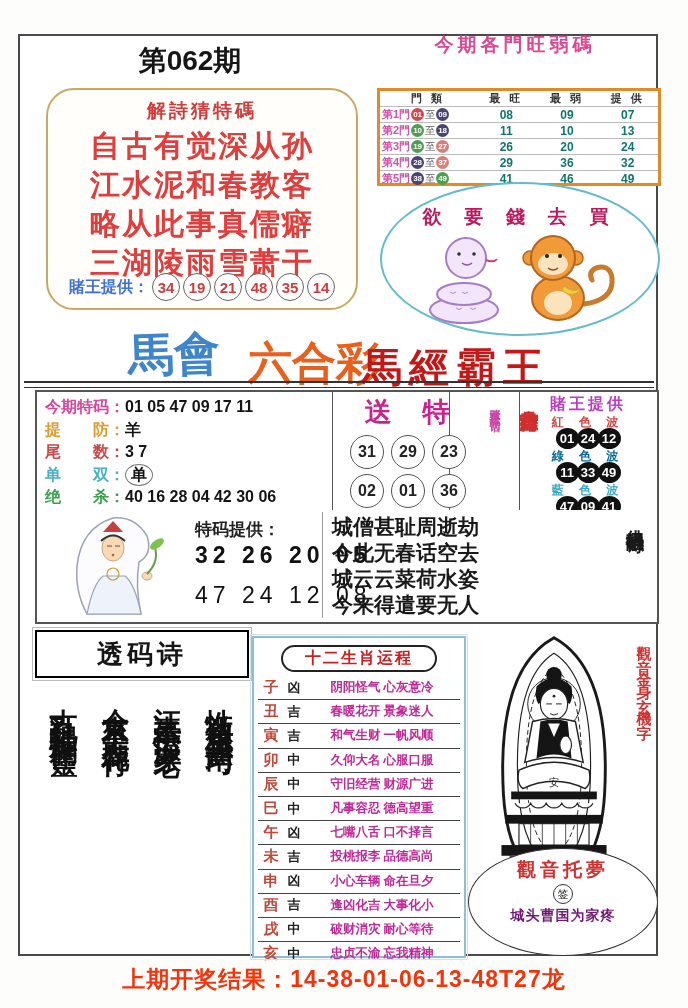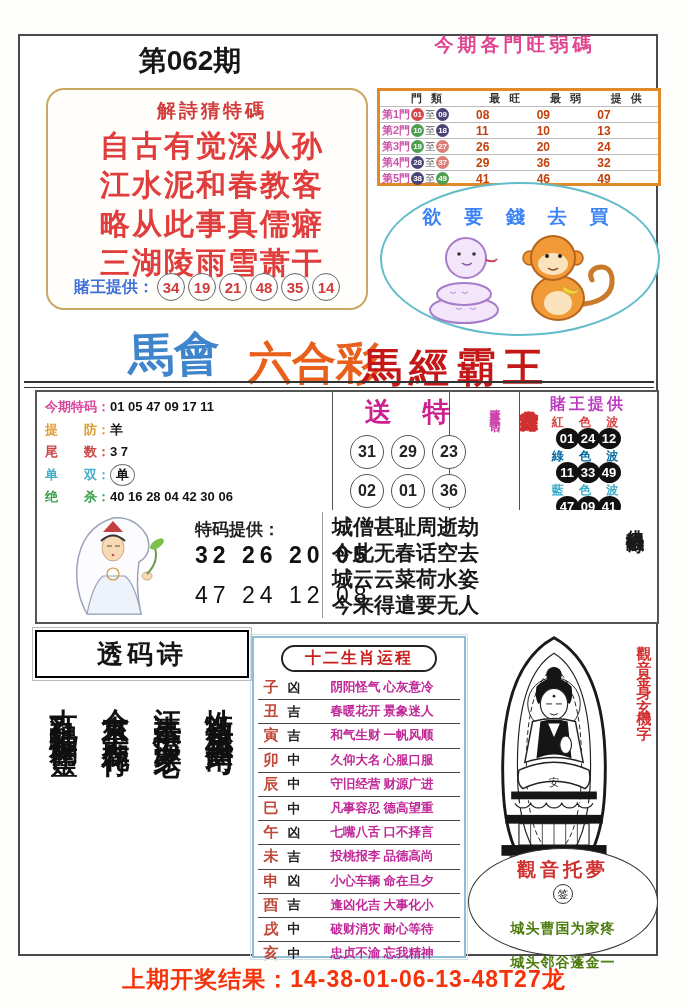--- a/index.html
+++ b/index.html
@@ -3,56 +3,56 @@
 <meta charset="utf-8">
 <style>
   html,body{margin:0;padding:0;background:#fff;}
   .page{position:relative;width:688px;height:1008px;background:#fdfdfb;overflow:hidden;
         font-family:"Liberation Sans",sans-serif;color:#111;}
   .abs{position:absolute;}
   .frame{left:18px;top:34px;width:636px;height:918px;border:2px solid #4a4a4a;background:#fff;}
 
   
   .issue{left:90px;top:42px;width:200px;text-align:center;font-size:28px;font-weight:bold;color:#161616;}
-  .poem-box{left:46px;top:88px;width:308px;height:218px;border:2px solid #c9a961;border-radius:18px;background:#fffefb;padding-left:10px;}
+  .poem-box{left:46px;top:88px;width:308px;height:218px;border:2px solid #c9a961;border-radius:28px;background:#fffefb;}
   .poem-title{margin-top:8px;text-align:center;font-size:19px;font-weight:bold;color:#d03c3c;letter-spacing:3px;font-family:"Liberation Serif",serif;}
   .poem-lines{margin-top:2px;text-align:center;font-size:30px;line-height:39px;font-weight:bold;color:#e03d3d;letter-spacing:2px;}
   .poem-prov{position:absolute;left:0;bottom:7px;width:100%;display:flex;align-items:center;justify-content:center;gap:3px;}
   .poem-prov-label{color:#3f6fd8;font-size:16px;font-weight:bold;}
   .ring-num{display:inline-flex;align-items:center;justify-content:center;width:26px;height:26px;border:1.5px solid #666;border-radius:50%;color:#d03c3c;font-size:15px;font-weight:bold;background:#fff;}
 
   
   .door-title{left:390px;top:32px;width:250px;text-align:center;font-size:19px;font-weight:bold;color:#e0458f;letter-spacing:4px;font-family:"Liberation Serif",serif;}
   .door-table{left:377px;top:88px;width:278px;height:92px;border:3px solid #e08a2a;background:#fff;
               display:grid;grid-template-rows:repeat(6,1fr);font-size:11px;}
   .dt-row{display:grid;grid-template-columns:96px 1fr 1fr 1fr;align-items:center;border-top:1px solid #bbb;}
   .dt-row:first-child{border-top:none;}
   .dt-head{font-weight:bold;color:#333;letter-spacing:3px;text-align:center;}
-  .dt-cell{color:#c2410c;font-weight:bold;font-size:12px;}
+  .dt-cell{text-align:center;color:#0f766e;font-weight:bold;font-size:12px;}
   .dt-doorwrap{display:flex;align-items:center;gap:1px;padding-left:2px;}
   .dt-doorname{color:#cc55aa;font-weight:bold;font-size:11px;white-space:nowrap;}
   .dt-zhi{color:#555;font-size:10px;}
   .mini-ball{display:inline-flex;align-items:center;justify-content:center;width:13px;height:13px;border-radius:50%;color:#fff;font-size:8px;font-weight:bold;}
   .mb-red{background:#d5484a;} .mb-navy{background:#4a4474;} .mb-green{background:#4d9e50;} .mb-salmon{background:#d88078;}
 
   
   .riddle-oval{left:380px;top:182px;width:276px;height:150px;border:2px solid #63bcca;border-radius:50%;background:#fff;}
-  .riddle-text{margin-top:20px;text-align:center;color:#3b82f6;font-size:19px;font-weight:bold;letter-spacing:9px;font-family:"Liberation Serif",serif;}
+  .riddle-text{margin-top:20px;text-align:center;color:#be185d;font-size:19px;font-weight:bold;letter-spacing:9px;font-family:"Liberation Serif",serif;}
   .riddle-art{position:absolute;left:34px;top:44px;}
 
   
   .mh-left{left:128px;top:324px;font-size:46px;font-weight:bold;color:#3f85cc;font-family:"Liberation Serif",serif;transform:rotate(-2deg);}
   .mh-center{left:248px;top:334px;font-size:44px;font-weight:bold;color:#e8601c;font-family:"Liberation Serif",serif;}
   .mh-right{left:362px;top:340px;font-size:40px;font-weight:900;color:#c41818;letter-spacing:7px;font-family:"Liberation Serif",serif;}
   .mh-rule{left:24px;top:381px;width:630px;height:4px;border-top:2px solid #333;border-bottom:1.5px solid #333;}
 
   
   .main-box{left:35px;top:390px;width:620px;height:120px;border:2px solid #555;background:#fff;}
   .vline{position:absolute;top:0;width:0;height:100%;border-left:1.5px solid #555;}
-  .colA{position:absolute;left:8px;top:4px;width:282px;font-size:13px;font-weight:bold;line-height:22.5px;white-space:nowrap;}
+  .colA{position:absolute;left:8px;top:4px;width:282px;font-size:16px;font-weight:bold;line-height:22.5px;white-space:nowrap;}
   .lbl-special{color:#d6469a;} .lbl-fang{color:#e09a2f;} .lbl-wei{color:#c84848;}
   .lbl-dan{color:#45b0c8;} .lbl-jue{color:#3ca04c;}
   .val{color:#141414;}
   .circled{display:inline-block;border:1.5px solid #777;border-radius:50%;padding:0 5px;line-height:20px;}
   .colB{position:absolute;left:297px;top:2px;width:148px;text-align:center;}
   .songte-title{color:#cc2090;font-size:27px;font-weight:900;letter-spacing:12px;font-family:"Liberation Serif",serif;margin-left:10px;}
   .songte-row{display:flex;justify-content:center;gap:7px;margin-top:5px;}
   .songte-ball{display:inline-flex;align-items:center;justify-content:center;width:32px;height:32px;border:1.5px solid #555;border-radius:50%;font-size:16px;font-weight:bold;color:#222;background:#fff;}
   .colC{position:absolute;left:450px;top:8px;height:104px;writing-mode:vertical-rl;text-orientation:upright;
         color:#cc44aa;font-size:11px;font-weight:bold;letter-spacing:2px;}
@@ -95,21 +95,21 @@
   .sx-text{flex:1;text-align:center;color:#c02898;font-size:12.5px;font-weight:bold;font-family:"Liberation Serif",serif;}
 
   
   .buddha-art{left:476px;top:628px;}
   .buddha-vtitle{left:634px;top:634px;height:250px;writing-mode:vertical-rl;text-orientation:upright;
                  color:#d03030;font-size:15px;font-weight:bold;letter-spacing:13px;font-family:"Liberation Serif",serif;}
   .dream-oval{left:468px;top:848px;width:188px;height:106px;border:1.5px solid #333;border-radius:50%;background:#fff;text-align:center;}
   .dream-caption{margin-top:8px;color:#d03030;font-size:19px;font-weight:900;letter-spacing:4px;font-family:"Liberation Serif",serif;}
   .dream-seal{display:inline-flex;align-items:center;justify-content:center;width:18px;height:18px;border:1.2px solid #333;border-radius:50%;
               font-size:11px;color:#222;margin-top:1px;}
-  .dream-line{font-size:14px;font-weight:bold;color:#4d7c0f;font-family:"Liberation Serif",serif;margin-top:16px;letter-spacing:1px;}
+  .dream-line{font-size:14px;font-weight:bold;color:#701a75;font-family:"Liberation Serif",serif;margin-top:3px;letter-spacing:1px;}
 
   
   .footer{left:0;top:964px;width:688px;text-align:center;font-size:23px;font-weight:900;color:#f5320a;letter-spacing:1px;}
 </style>
 </head>
 <body>
 
 <div class="page">
   <div class="abs frame"></div>
 
@@ -416,19 +416,18 @@
       <rect x="26" y="223" width="108" height="11" fill="#151515"></rect>
       <path d="M34 234 q46 14 92 0" fill="none" stroke="#222" stroke-width="1.2"></path>
     </svg>
   </div>
   <div class="abs buddha-vtitle">觀音金身玄機字</div>
 
   <div class="abs dream-oval">
     <div class="dream-caption">觀音托夢</div>
     <div><span class="dream-seal">签</span></div>
     <div class="dream-line">城头曹国为家疼</div>
-    <div class="dream-line">城头邻谷蓬金一</div>
   </div>
 
   <div class="abs footer">
     <span>上期开奖结果：</span><span>14-38-01-06-13-48T27龙</span>
   </div>
 </div>
 
 </body></html>

